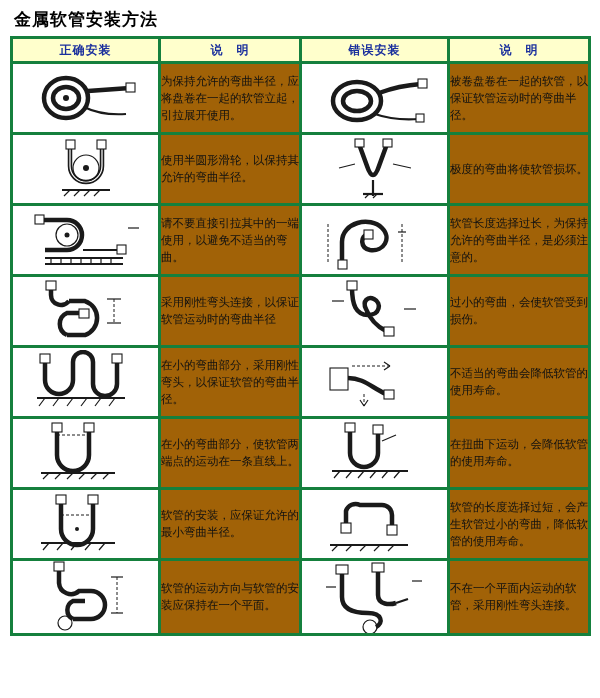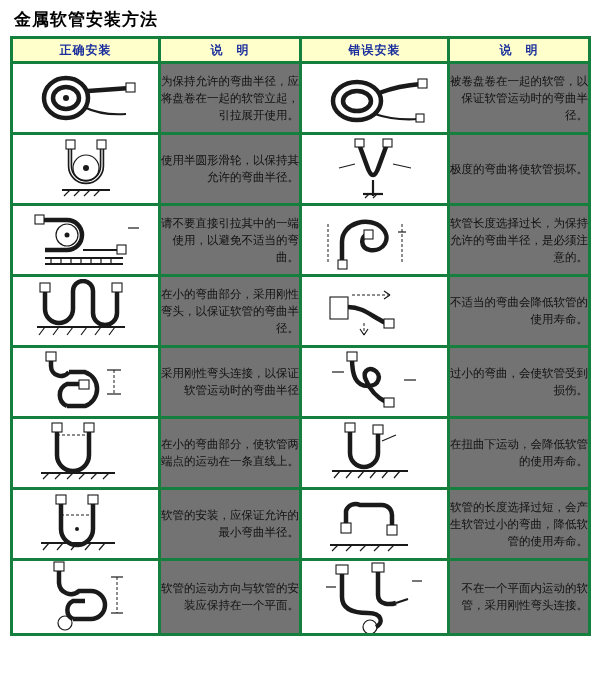--- a/index.html
+++ b/index.html
@@ -47,26 +47,26 @@
     height: 22px;
     letter-spacing: 1px;
   }
   td.img {
     background: #ffffff;
     text-align: center;
     vertical-align: middle;
     height: 68px;
   }
   td.desc {
-    background: #737373;
+    background: #a16207;
     color: #111111;
     font-size: 11.5px;
     line-height: 17px;
     padding: 4px 6px;
-    text-align: right;
+    text-align: left;
   }
   .colw-a { width: 148px; }
   .colw-b { width: 141px; }
   .colw-c { width: 148px; }
   .colw-d { width: 141px; }
 
   svg { display: block; margin: 0 auto; }
   .ln { fill: none; stroke: #1a1a1a; stroke-width: 1.2; }
   .ln2 { fill: none; stroke: #1a1a1a; stroke-width: 2.2; }
   .hose { fill: none; stroke: #1a1a1a; stroke-width: 4.5; }
@@ -177,47 +177,20 @@
             <path d="M90 16 L90 54" class="dash"></path>
             <path d="M86 24 L94 24" class="ln"></path>
           </svg>
         </td>
         <td class="desc">软管长度选择过长，为保持允许的弯曲半径，是必须注意的。</td>
       </tr>
 
       <tr>
         <td class="img">
           <svg width="125" height="64" viewBox="0 0 125 64" aria-hidden="true">
-            <path d="M22 10 L22 30 A14 14 0 0 0 50 30 L50 12" class="hose"></path>
-            <path d="M50 12 A10 10 0 0 1 70 12 L70 34" class="hose"></path>
-            <path d="M70 34 A12 12 0 0 0 94 34 L94 12" class="hose"></path>
-            <rect x="17" y="4" width="10" height="9" class="wht"></rect>
-            <rect x="89" y="4" width="10" height="9" class="wht"></rect>
-            <path d="M14 48 L102 48" class="ln2"></path>
-            <path d="M16 56 L22 48 M30 56 L36 48 M44 56 L50 48 M58 56 L64 48 M72 56 L78 48 M86 56 L92 48" class="ln"></path>
-          </svg>
-        </td>
-        <td class="desc">在小的弯曲部分，采用刚性弯头，以保证软管的弯曲半径。</td>
-        <td class="img">
-          <svg width="125" height="64" viewBox="0 0 125 64" aria-hidden="true">
-            <rect x="18" y="18" width="18" height="22" class="wht"></rect>
-            <path d="M36 28 C 52 28, 60 38, 74 44" class="hose"></path>
-            <rect x="72" y="40" width="10" height="9" class="wht"></rect>
-            <path d="M40 16 L78 16" class="dash"></path>
-            <path d="M78 16 L72 12 M78 16 L72 20" class="ln"></path>
-            <path d="M52 44 L52 56" class="dash"></path>
-            <path d="M52 56 L48 50 M52 56 L56 50" class="ln"></path>
-          </svg>
-        </td>
-        <td class="desc">不适当的弯曲会降低软管的使用寿命。</td>
-      </tr>
-
-      <tr>
-        <td class="img">
-          <svg width="125" height="64" viewBox="0 0 125 64" aria-hidden="true">
             <path d="M28 8 L28 16 A10 10 0 0 0 46 22" class="hose"></path>
             <path d="M46 22 L62 22 A18 18 0 0 1 62 56 L44 56" class="hose"></path>
             <path d="M44 56 A12 12 0 0 1 44 34 L58 34" class="hose"></path>
             <rect x="23" y="2" width="10" height="9" class="wht"></rect>
             <rect x="56" y="30" width="10" height="9" class="wht"></rect>
             <path d="M84 20 L98 20" class="ln"></path>
             <path d="M84 44 L98 44" class="ln"></path>
             <path d="M91 20 L91 44" class="dash"></path>
           </svg>
         </td>
@@ -225,20 +198,47 @@
         <td class="img">
           <svg width="125" height="64" viewBox="0 0 125 64" aria-hidden="true">
             <path d="M40 8 C 40 26, 44 36, 56 36 C 68 36, 70 24, 62 20 C 56 17, 50 22, 54 30 C 58 40, 66 48, 74 52" class="hose"></path>
             <rect x="35" y="2" width="10" height="9" class="wht"></rect>
             <rect x="72" y="48" width="10" height="9" class="wht"></rect>
             <path d="M20 22 L32 22" class="ln"></path>
             <path d="M92 30 L104 30" class="ln"></path>
           </svg>
         </td>
         <td class="desc">过小的弯曲，会使软管受到损伤。</td>
+      </tr>
+
+      <tr>
+        <td class="img">
+          <svg width="125" height="64" viewBox="0 0 125 64" aria-hidden="true">
+            <path d="M22 10 L22 30 A14 14 0 0 0 50 30 L50 12" class="hose"></path>
+            <path d="M50 12 A10 10 0 0 1 70 12 L70 34" class="hose"></path>
+            <path d="M70 34 A12 12 0 0 0 94 34 L94 12" class="hose"></path>
+            <rect x="17" y="4" width="10" height="9" class="wht"></rect>
+            <rect x="89" y="4" width="10" height="9" class="wht"></rect>
+            <path d="M14 48 L102 48" class="ln2"></path>
+            <path d="M16 56 L22 48 M30 56 L36 48 M44 56 L50 48 M58 56 L64 48 M72 56 L78 48 M86 56 L92 48" class="ln"></path>
+          </svg>
+        </td>
+        <td class="desc">在小的弯曲部分，采用刚性弯头，以保证软管的弯曲半径。</td>
+        <td class="img">
+          <svg width="125" height="64" viewBox="0 0 125 64" aria-hidden="true">
+            <rect x="18" y="18" width="18" height="22" class="wht"></rect>
+            <path d="M36 28 C 52 28, 60 38, 74 44" class="hose"></path>
+            <rect x="72" y="40" width="10" height="9" class="wht"></rect>
+            <path d="M40 16 L78 16" class="dash"></path>
+            <path d="M78 16 L72 12 M78 16 L72 20" class="ln"></path>
+            <path d="M52 44 L52 56" class="dash"></path>
+            <path d="M52 56 L48 50 M52 56 L56 50" class="ln"></path>
+          </svg>
+        </td>
+        <td class="desc">不适当的弯曲会降低软管的使用寿命。</td>
       </tr>
 
       <tr>
         <td class="img">
           <svg width="125" height="64" viewBox="0 0 125 64" aria-hidden="true">
             <path d="M34 8 L34 34 A16 16 0 0 0 66 34 L66 8" class="hose"></path>
             <rect x="29" y="2" width="10" height="9" class="wht"></rect>
             <rect x="61" y="2" width="10" height="9" class="wht"></rect>
             <path d="M18 52 L92 52" class="ln2"></path>
             <path d="M20 58 L26 52 M32 58 L38 52 M44 58 L50 52 M56 58 L62 52 M68 58 L74 52 M80 58 L86 52" class="ln"></path>

